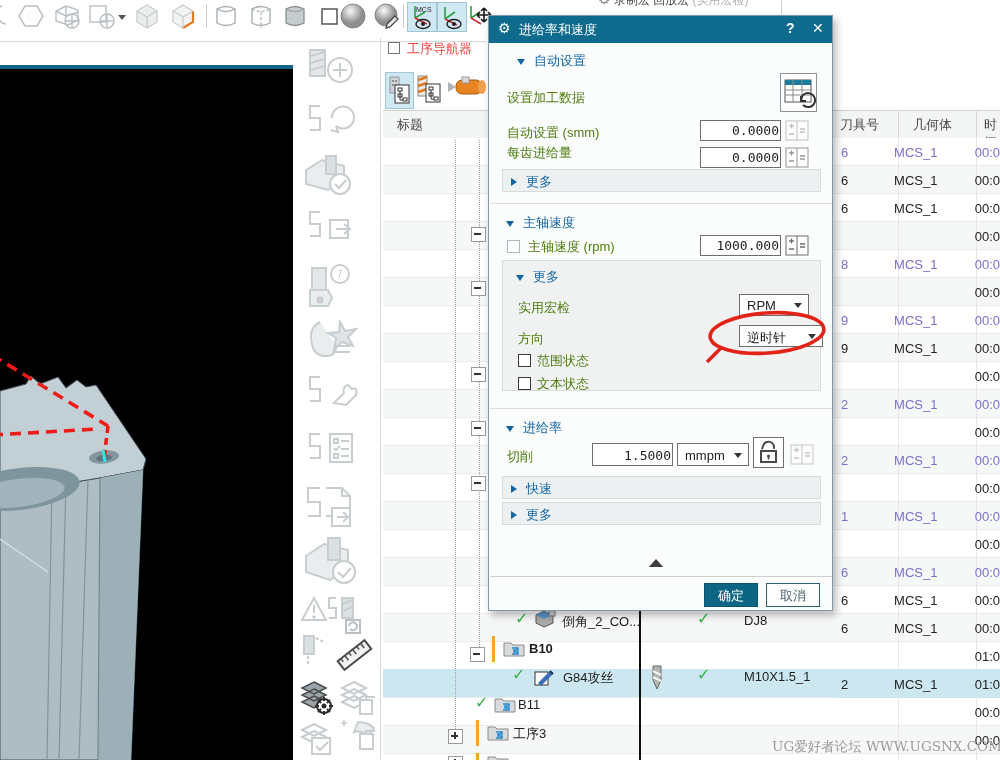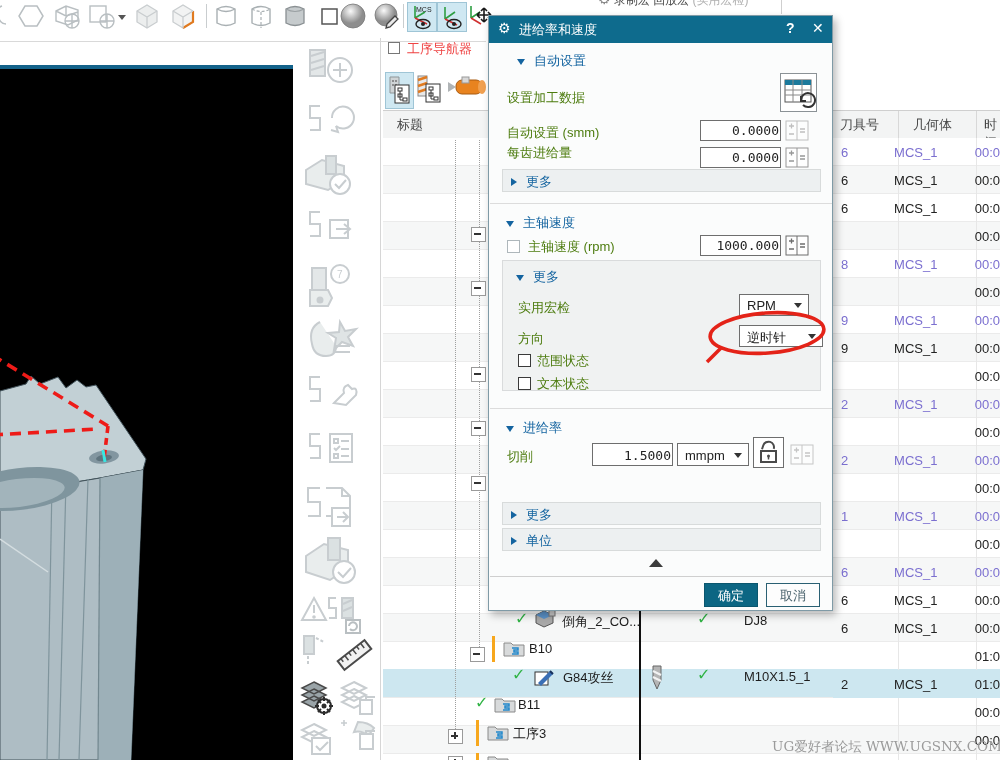--- a/index.html
+++ b/index.html
@@ -390,21 +390,21 @@
   <span class="check" style="left:132px;top:4px">✓</span>
   <svg class="abs" style="left:152px;top:3px" width="22" height="20" viewBox="0 0 22 20">
       <polygon points="9,1 18,5 18,13 9,17 1,13 1,5" fill="#a9a9a9" stroke="#555"></polygon>
       <polygon points="9,1 18,5 9,9 1,5" fill="#5b92c8"></polygon>
       <rect x="14" y="0" width="6" height="6" fill="#c9c9c9" stroke="#777"></rect>
     </svg>
   <span class="treelabel" style="left:179px;top:6px">倒角_2_CO...</span>
   <span class="check" style="left:314px;top:4px">✓</span>
   <span class="treelabel" style="left:361px;top:6px">DJ8</span>
 </div>
-<div class="abs" style="left:383px;top:635px;width:450px;height:28px;">
+<div class="abs" style="left:383px;top:635px;width:450px;height:28px;font-weight:bold;">
   <div class="orangebar" style="left:109px;top:1px;height:26px"></div>
   <svg class="abs" style="left:120px;top:5px" width="22" height="17" viewBox="0 0 22 17">
       <path d="M1 3 h7 l2 2 h11 v11 H1 z" fill="#d8dadb" stroke="#8a8a8a"></path>
       <path d="M9 8 h6 v2 h-4 v2 h4 v2 h-6" fill="none" stroke="#2288cc" stroke-width="1.5"></path>
     </svg>
   <span class="treelabel" style="left:146px;top:6px">B10</span>
 </div>
 <div class="abs" style="left:383px;top:663px;width:450px;height:28px;">
   <span class="check" style="left:129px;top:4px">✓</span>
   <svg class="abs" style="left:151px;top:4px" width="20" height="20" viewBox="0 0 20 20">
@@ -656,25 +656,25 @@
         <circle cx="14.5" cy="18" r="1.5" fill="#4a4a4a"></circle>
         <line x1="14.5" y1="19" x2="14.5" y2="21.5" stroke="#4a4a4a" stroke-width="1.5"></line>
       </svg>
   </div>
   <svg class="calc" style="left:301px;top:428px;opacity:.4" viewBox="0 0 24 21" width="24" height="22">
       <rect x="1" y="1" width="22" height="19" fill="#fff" stroke="#777"></rect>
       <line x1="12" y1="1" x2="12" y2="20" stroke="#777"></line>
       <path d="M4 6 h5 M6.5 3.5 v5 M4 14 h5" stroke="#777" stroke-width="1.3"></path>
       <path d="M15 9 h5 M15 12 h5" stroke="#777" stroke-width="1.3"></path>
     </svg>
+  <div class="dbar" style="top:460px">
+    <span class="tri-r"></span><span>快速</span>
+  </div>
   <div class="dbar" style="top:486px">
     <span class="tri-r"></span><span>更多</span>
-  </div>
-  <div class="dbar" style="top:512px">
-    <span class="tri-r"></span><span>单位</span>
   </div>
 
   <div id="dlg-collapse"></div>
   <div class="hrline" style="top:560px;background:#cfcfcf"></div>
   <div id="ok-btn">确定</div>
   <div id="cancel-btn">取消</div>
 </div>
 
 <div id="watermark" class="abs">UG爱好者论坛 WWW.UGSNX.COM</div>
 

